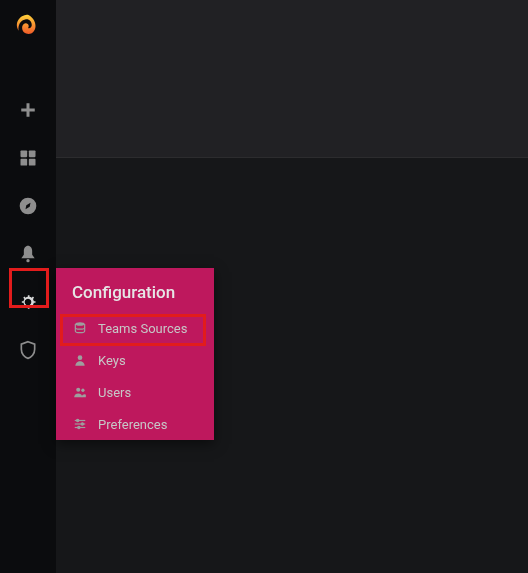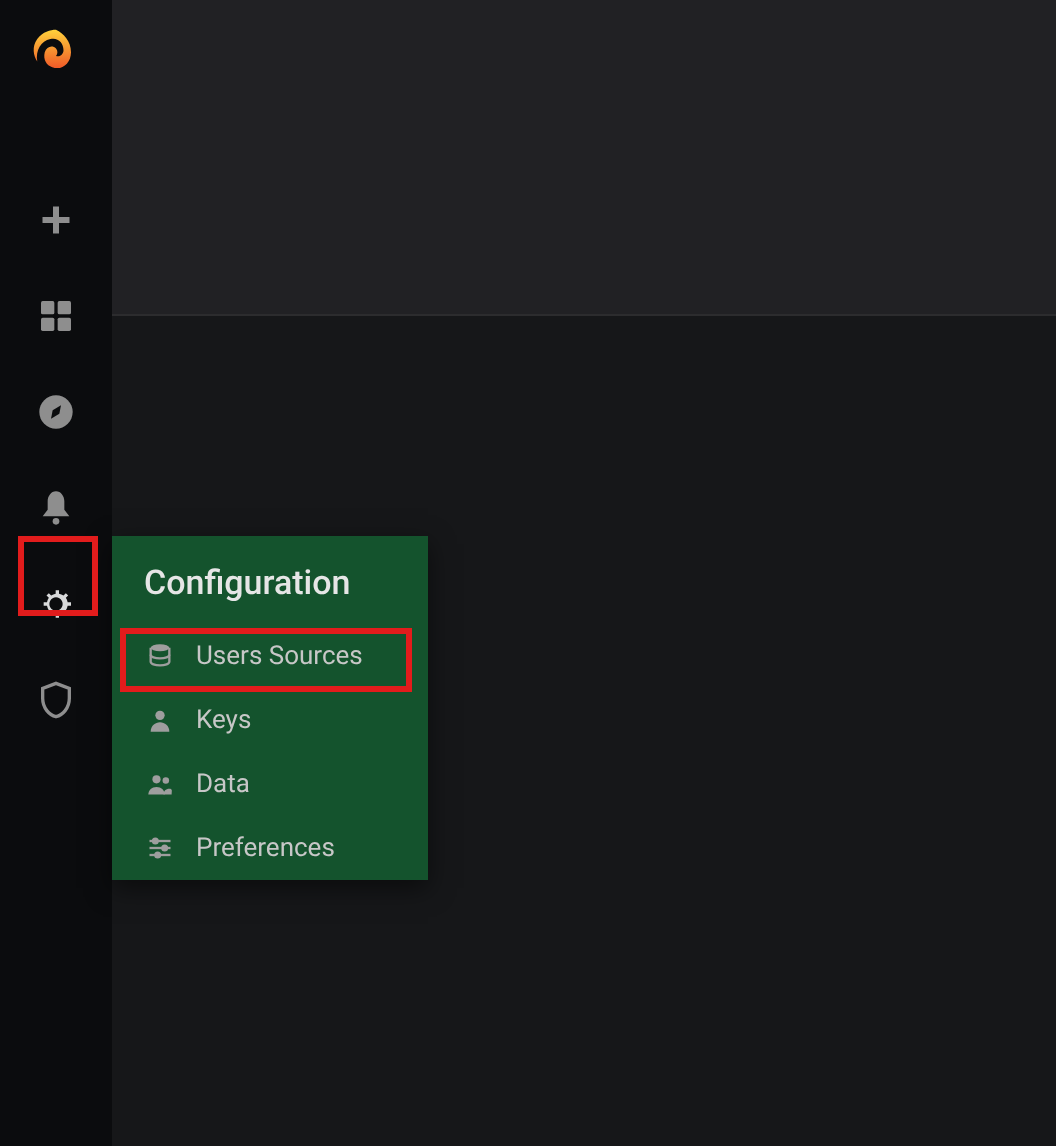--- a/index.html
+++ b/index.html
@@ -56,21 +56,21 @@
     left: 60px;
     top: 314px;
     width: 146px;
     height: 32px;
   }
   .popup {
     position: absolute;
     left: 56px;
     top: 268px;
     width: 158px;
-    background: #14532d;
+    background: #be185d;
     box-shadow: 0 4px 12px rgba(0,0,0,0.5);
   }
   .popup-header {
     font-size: 17px;
     font-weight: 500;
     color: #e6e6e6;
     padding: 14px 16px 10px 16px;
   }
   .popup-item {
     display: flex;
@@ -165,21 +165,21 @@
   <div class="popup-header">Configuration</div>
 
   <div class="popup-item">
     <span class="mi">
       <svg viewBox="0 0 24 24" fill="currentColor">
           <ellipse cx="12" cy="5" rx="8" ry="3"></ellipse>
           <path d="M4 5 v6 c0 1.7 3.6 3 8 3 s8-1.3 8-3 V5" fill="none" stroke="currentColor" stroke-width="2"></path>
           <path d="M4 11 v6 c0 1.7 3.6 3 8 3 s8-1.3 8-3 v-6" fill="none" stroke="currentColor" stroke-width="2"></path>
         </svg>
     </span>
-    <span>Users Sources</span>
+    <span>Teams Sources</span>
   </div>
 
   <div class="popup-item">
     <span class="mi">
       <svg viewBox="0 0 24 24" fill="currentColor">
           <circle cx="12" cy="8" r="4"></circle>
           <path d="M4 22 c0-5 4-8 8-8 s8 3 8 8 Z"></path>
         </svg>
     </span>
     <span>Keys</span>
@@ -187,21 +187,21 @@
 
   <div class="popup-item">
     <span class="mi">
       <svg viewBox="0 0 24 24" fill="currentColor">
           <circle cx="9" cy="8" r="3.5"></circle>
           <circle cx="17" cy="9" r="2.8"></circle>
           <path d="M2 21 c0-4 3-6.5 7-6.5 s7 2.5 7 6.5 Z"></path>
           <path d="M15 21 c0-3 2-5 5-5 s2 2 2 5 Z"></path>
         </svg>
     </span>
-    <span>Data</span>
+    <span>Users</span>
   </div>
 
 
   <div class="popup-item">
     <span class="mi">
       <svg viewBox="0 0 24 24" stroke="currentColor" stroke-width="2" fill="none">
           <line x1="3" y1="6" x2="21" y2="6"></line>
           <line x1="3" y1="12" x2="21" y2="12"></line>
           <line x1="3" y1="18" x2="21" y2="18"></line>
           <circle cx="8" cy="6" r="2" fill="currentColor"></circle>

